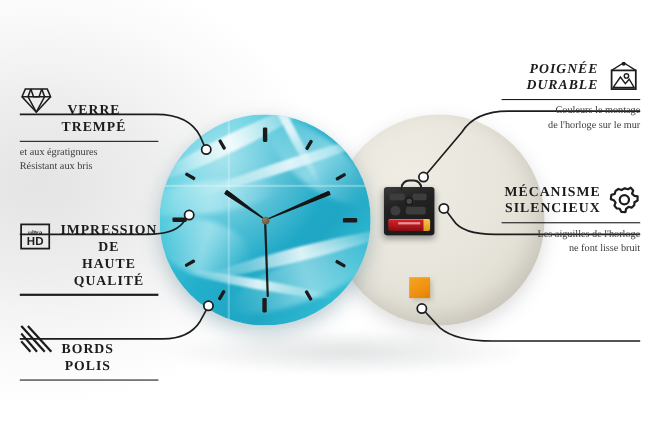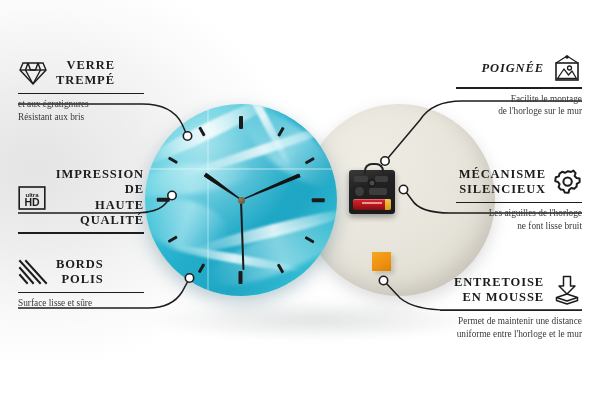--- a/index.html
+++ b/index.html
@@ -80,21 +80,21 @@
   .callout .head{display:flex;align-items:center;gap:8px;}
   .callout .title{
     font-family:"Liberation Serif",serif;font-weight:700;
     font-size:12.5px;letter-spacing:.9px;color:#1c1c1c;line-height:1.22;
     text-transform:uppercase;}
   .callout .rule{height:1.6px;background:#1d1d1d;margin-top:4px;}
   .callout .sub{
     font-family:"Liberation Serif",serif;font-size:9.3px;color:#3a3a3a;
     line-height:1.38;margin-top:4px;}
   .left .head{justify-content:flex-start;}
-  .left .title{text-align:right;}
+  .left .title{text-align:center;margin-top:35px;}
   .left .sub{text-align:left;}
   .right .head{justify-content:flex-end;flex-direction:row;}
   .right .title{text-align:right;}
   .right .sub{text-align:right;}
   .ico{flex:0 0 auto;display:block;}
 
   
   #connectors{position:absolute;left:0;top:0;width:600px;height:400px;pointer-events:none;}
   .conn{fill:none;stroke:#1d1d1d;stroke-width:1.5;}
   .node{fill:#ffffff;stroke:#1d1d1d;stroke-width:1.6;}
@@ -209,58 +209,55 @@
       <div class="title">
         <div>IMPRESSION DE</div>
         <div>HAUTE QUALITÉ</div>
       </div>
     </div>
     <div class="rule" style="width:126px;"></div>
     <div class="sub">
     </div>
   </div>
 
-  <div class="callout left" style="left:18px;top:257px;width:126px;">
+  <div class="callout left" style="left:18px;top:275px;width:126px;">
     <div class="head">
       <svg class="ico" width="30" height="26" viewBox="0 0 30 26">
         <g stroke="#1c1c1c" stroke-width="2" stroke-linecap="square">
           <path d="M2,2 L22,24"></path>
             <path d="M8,2 L28,24"></path>
             <path d="M2,9 L15,24"></path>
             <path d="M2,16 L9,24"></path>
         </g>
       </svg>
       <div class="title">
         <div>BORDS</div>
         <div>POLIS</div>
       </div>
     </div>
     <div class="rule" style="width:126px;"></div>
-    <div class="sub">
-      <div>Surface lisse et sûre</div>
-      <div></div>
-    </div>
   </div>
 
   <div class="callout right" style="left:456px;top:55px;width:126px;">
     <div class="head">
       <div class="title" style="flex:1;font-style:italic;">
         <div>POIGNÉE</div>
+        <div>DURABLE</div>
       </div>
       <svg class="ico" width="30" height="28" viewBox="0 0 30 28">
         <path d="M15,1 L4,8 M15,1 L26,8" stroke="#1c1c1c" stroke-width="1.2" fill="none"></path>
         <circle cx="15" cy="2" r="1.8" fill="#1c1c1c"></circle>
         <rect x="4" y="8" width="22" height="17" fill="none" stroke="#1c1c1c" stroke-width="1.6"></rect>
         <path d="M5.5,23.5 L12,14 L16.5,20 L20,16 L24.5,23.5 Z" fill="none" stroke="#1c1c1c" stroke-width="1.3"></path>
         <circle cx="17.5" cy="13" r="2" fill="none" stroke="#1c1c1c" stroke-width="1.3"></circle>
       </svg>
     </div>
     <div class="rule" style="width:126px;"></div>
     <div class="sub">
-      <div>Facilite le montage</div>
+      <div>Couleurs le montage</div>
       <div>de l'horloge sur le mur</div>
     </div>
   </div>
 
   <div class="callout right" style="left:456px;top:167px;width:126px;">
     <div class="head">
       <div class="title" style="flex:1;">
         <div>MÉCANISME</div>
         <div>SILENCIEUX</div>
       </div>
@@ -275,34 +272,14 @@
         </g>
       </svg>
     </div>
     <div class="rule" style="width:126px;"></div>
     <div class="sub">
       <div>Les aiguilles de l'horloge</div>
       <div>ne font lisse bruit</div>
     </div>
   </div>
 
-  <div class="callout right" style="left:440px;top:275px;width:142px;">
-    <div class="head">
-      <div class="title" style="flex:1;">
-        <div>ENTRETOISE</div>
-        <div>EN MOUSSE</div>
-      </div>
-      <svg class="ico" width="30" height="30" viewBox="0 0 30 30">
-        <g fill="none" stroke="#1c1c1c" stroke-width="1.5" stroke-linejoin="round">
-          <path d="M11.5,1.5 H18.5 V11 H23 L15,19 L7,11 H11.5 Z"></path>
-          <path d="M15,19 L25.5,22.5 L15,26 L4.5,22.5 Z"></path>
-          <path d="M4.5,22.5 V25.5 L15,29 L25.5,25.5 V22.5"></path>
-        </g>
-      </svg>
-    </div>
-    <div class="rule" style="width:142px;"></div>
-    <div class="sub">
-      <div>Permet de maintenir une distance</div>
-      <div>uniforme entre l'horloge et le mur</div>
-    </div>
-  </div>
 
 </div>
 
 </body></html>

